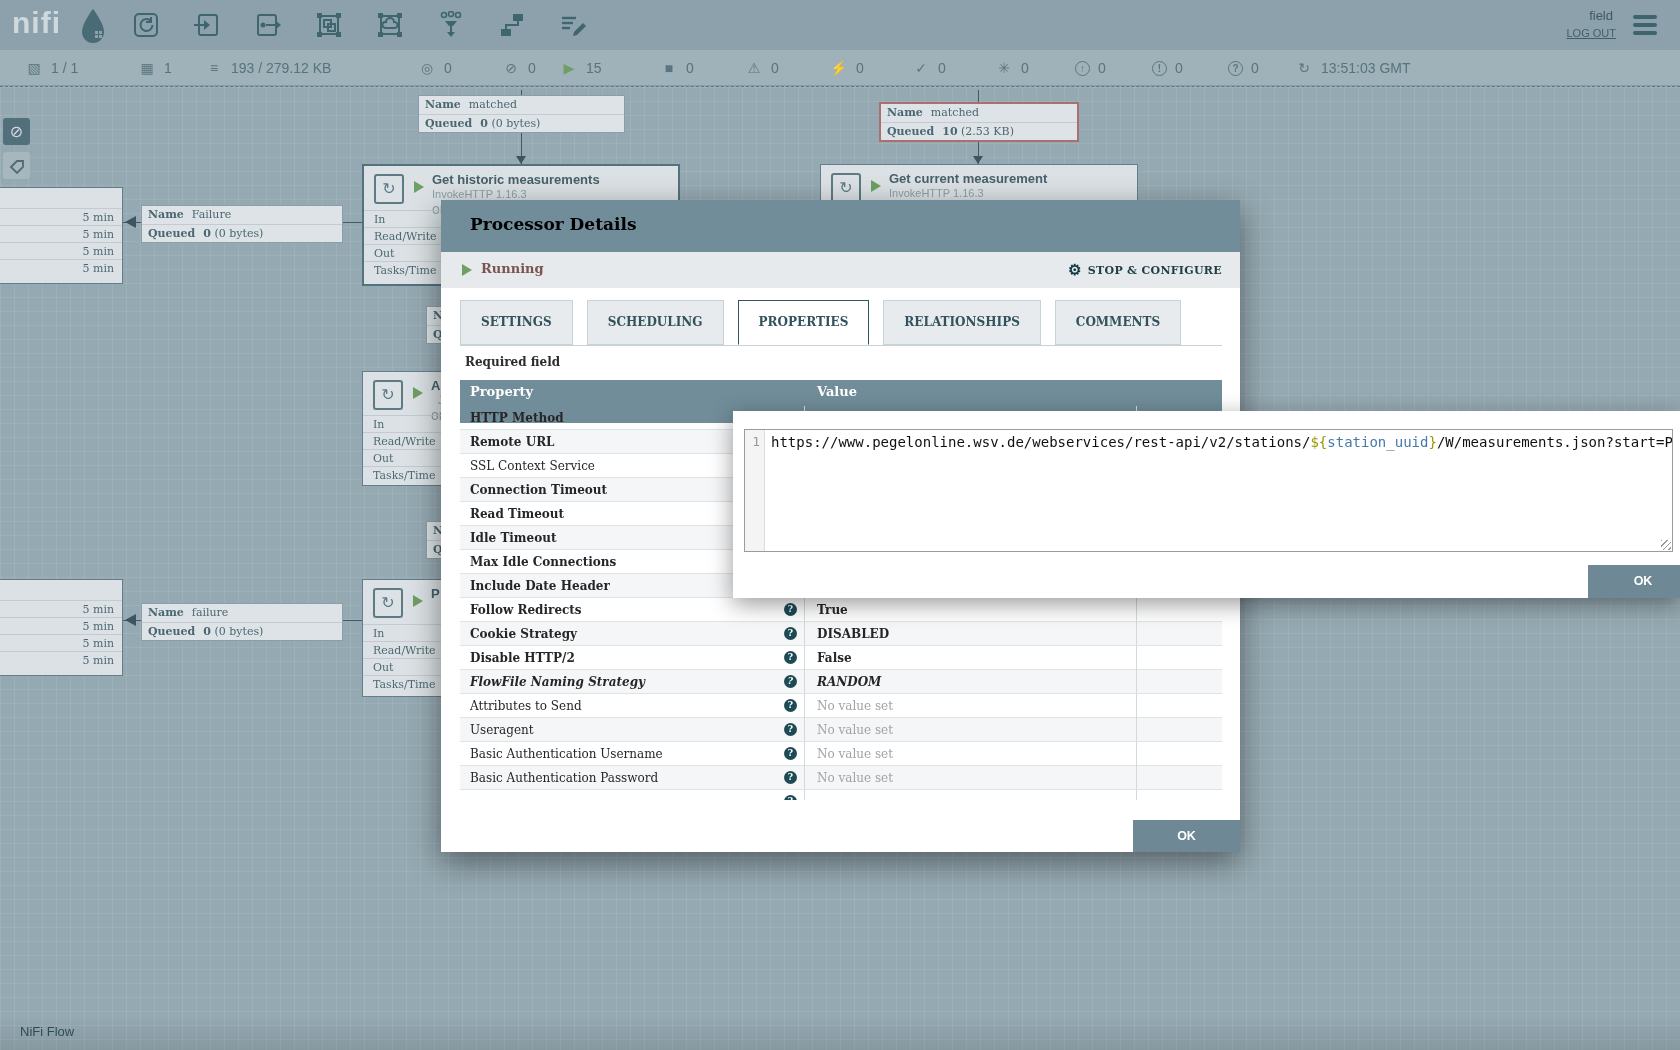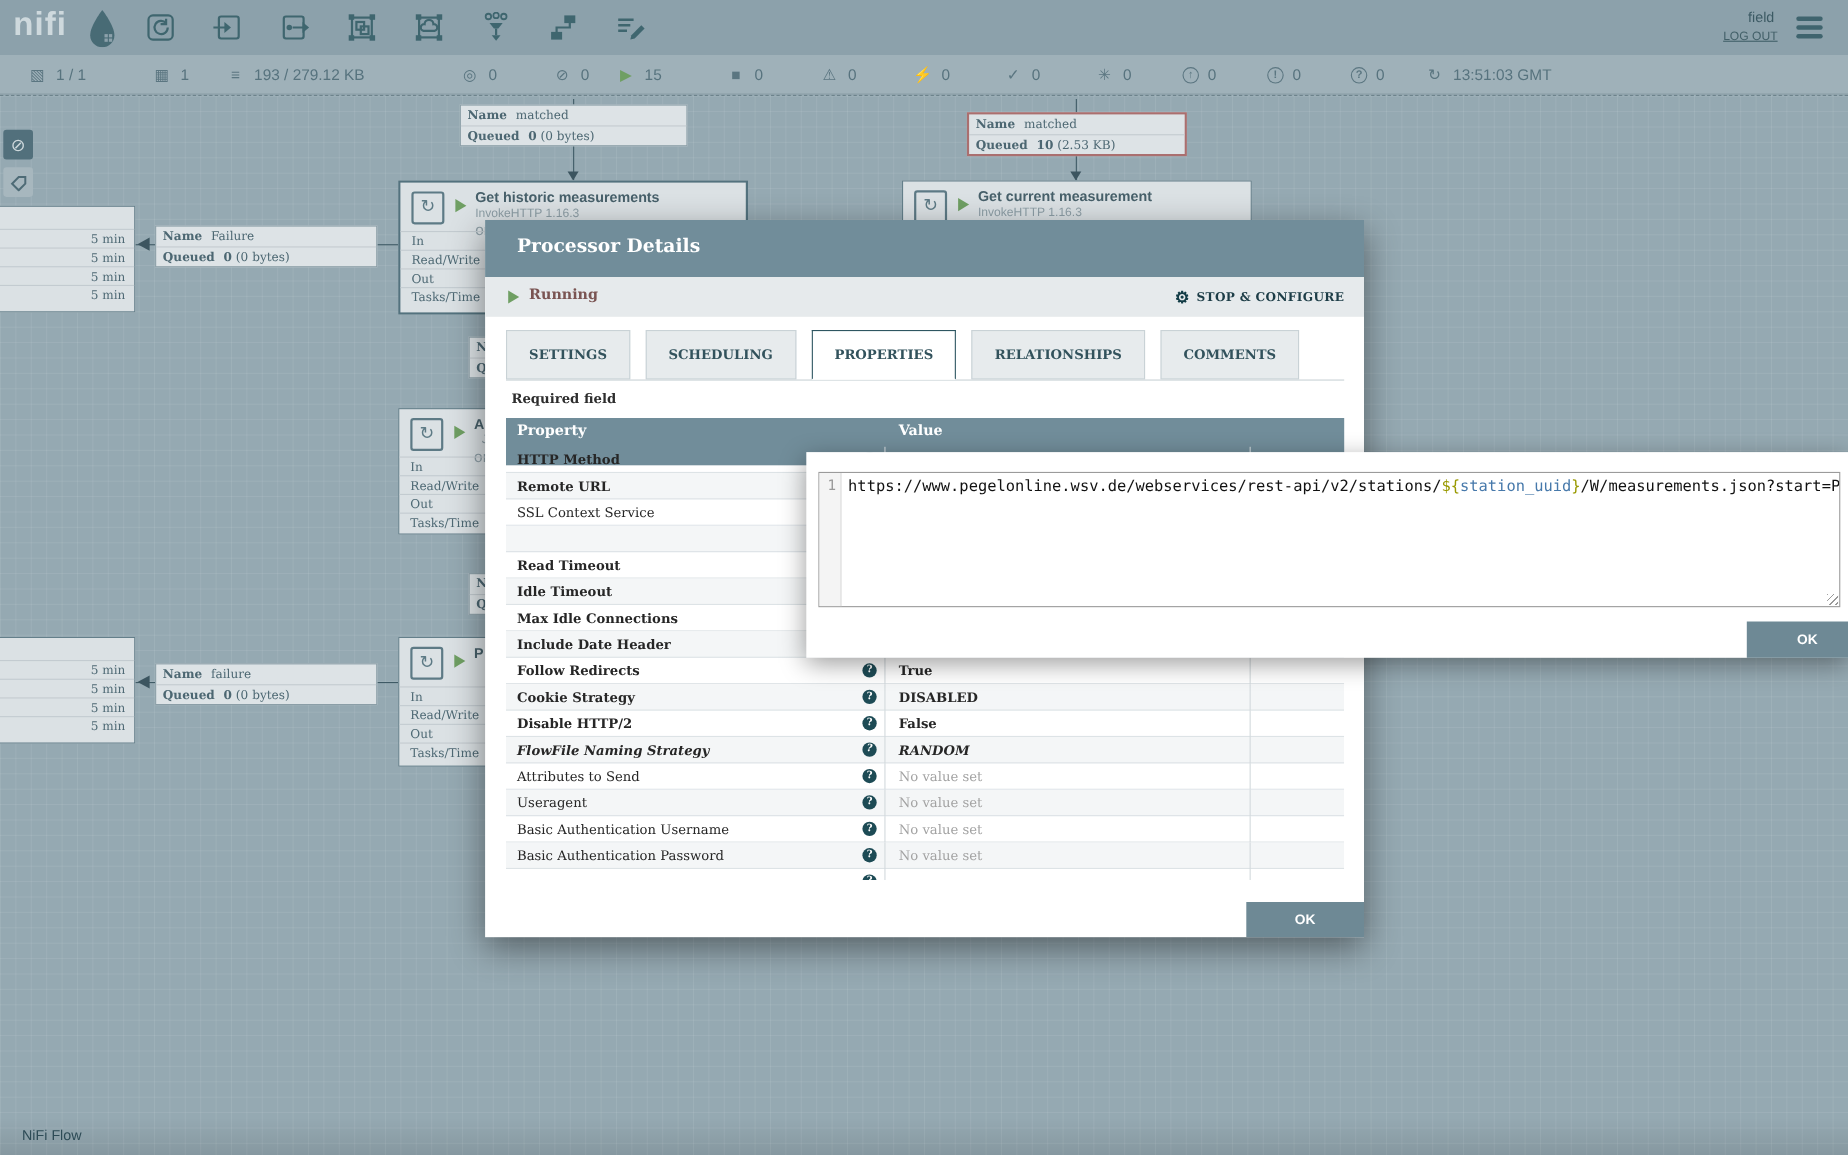--- a/index.html
+++ b/index.html
@@ -73,21 +73,21 @@
                display:flex; align-items:center; justify-content:center; }
   #breadcrumb-bar { left:0; top:1016px; width:1680px; height:34px; z-index:4;
                     background:linear-gradient(rgba(0,0,0,0), rgba(0,0,0,.10)); }
   #breadcrumb { position:absolute; left:20px; top:8px; font-size:13px; color:#2d4b56; cursor:pointer; }
 
   
   #dialog { left:441px; top:200px; width:799px; height:652px; background:#fff; z-index:100;
             box-shadow:0 10px 30px rgba(0,0,0,.45); }
   #dlg-header { position:absolute; left:0; top:0; width:100%; height:52px; background:#718d9a; }
   #dlg-title { position:absolute; left:29px; top:14px; font-family:"DejaVu Serif", serif;
-               font-weight:bold; font-size:17px; color:#ffffff; }
+               font-weight:bold; font-size:17px; color:#000000; }
   #dlg-status { position:absolute; left:0; top:52px; width:100%; height:36px; background:#e6eaec; }
   #run-tri { left:21px; top:12px; }
   #run-text { position:absolute; left:40px; top:9px; font-family:"DejaVu Serif", serif;
               font-weight:bold; font-size:13px; color:#7a5452; }
   #stop-config { position:absolute; right:18px; top:9px; display:flex; gap:6px; align-items:center;
                  cursor:pointer; font-family:"DejaVu Serif", serif; font-weight:bold;
                  font-size:11px; color:#1d3d47; letter-spacing:.3px; }
   #stop-config .gear { font-size:15px; color:#123c46; }
   #dlg-tabs { position:absolute; left:19px; top:100px; height:46px; display:flex; gap:14px;
               width:762px; border-bottom:1px solid #c9d2d6; }
@@ -505,20 +505,21 @@
         </div>
         <div class="prow alt" style="top: 24px;">
           <div class="pcell req">Remote URL<div class="help-ico">?</div></div>
           <div class="vcell"></div>
         </div>
         <div class="prow" style="top: 48px;">
           <div class="pcell">SSL Context Service<div class="help-ico">?</div></div>
           <div class="vcell"></div>
         </div>
         <div class="prow alt" style="top: 72px;">
+          <div class="pcell req">Connection Timeout<div class="help-ico">?</div></div>
           <div class="vcell"></div>
         </div>
         <div class="prow" style="top: 96px;">
           <div class="pcell req">Read Timeout<div class="help-ico">?</div></div>
           <div class="vcell"></div>
         </div>
         <div class="prow alt" style="top: 120px;">
           <div class="pcell req">Idle Timeout<div class="help-ico">?</div></div>
           <div class="vcell"></div>
         </div>

